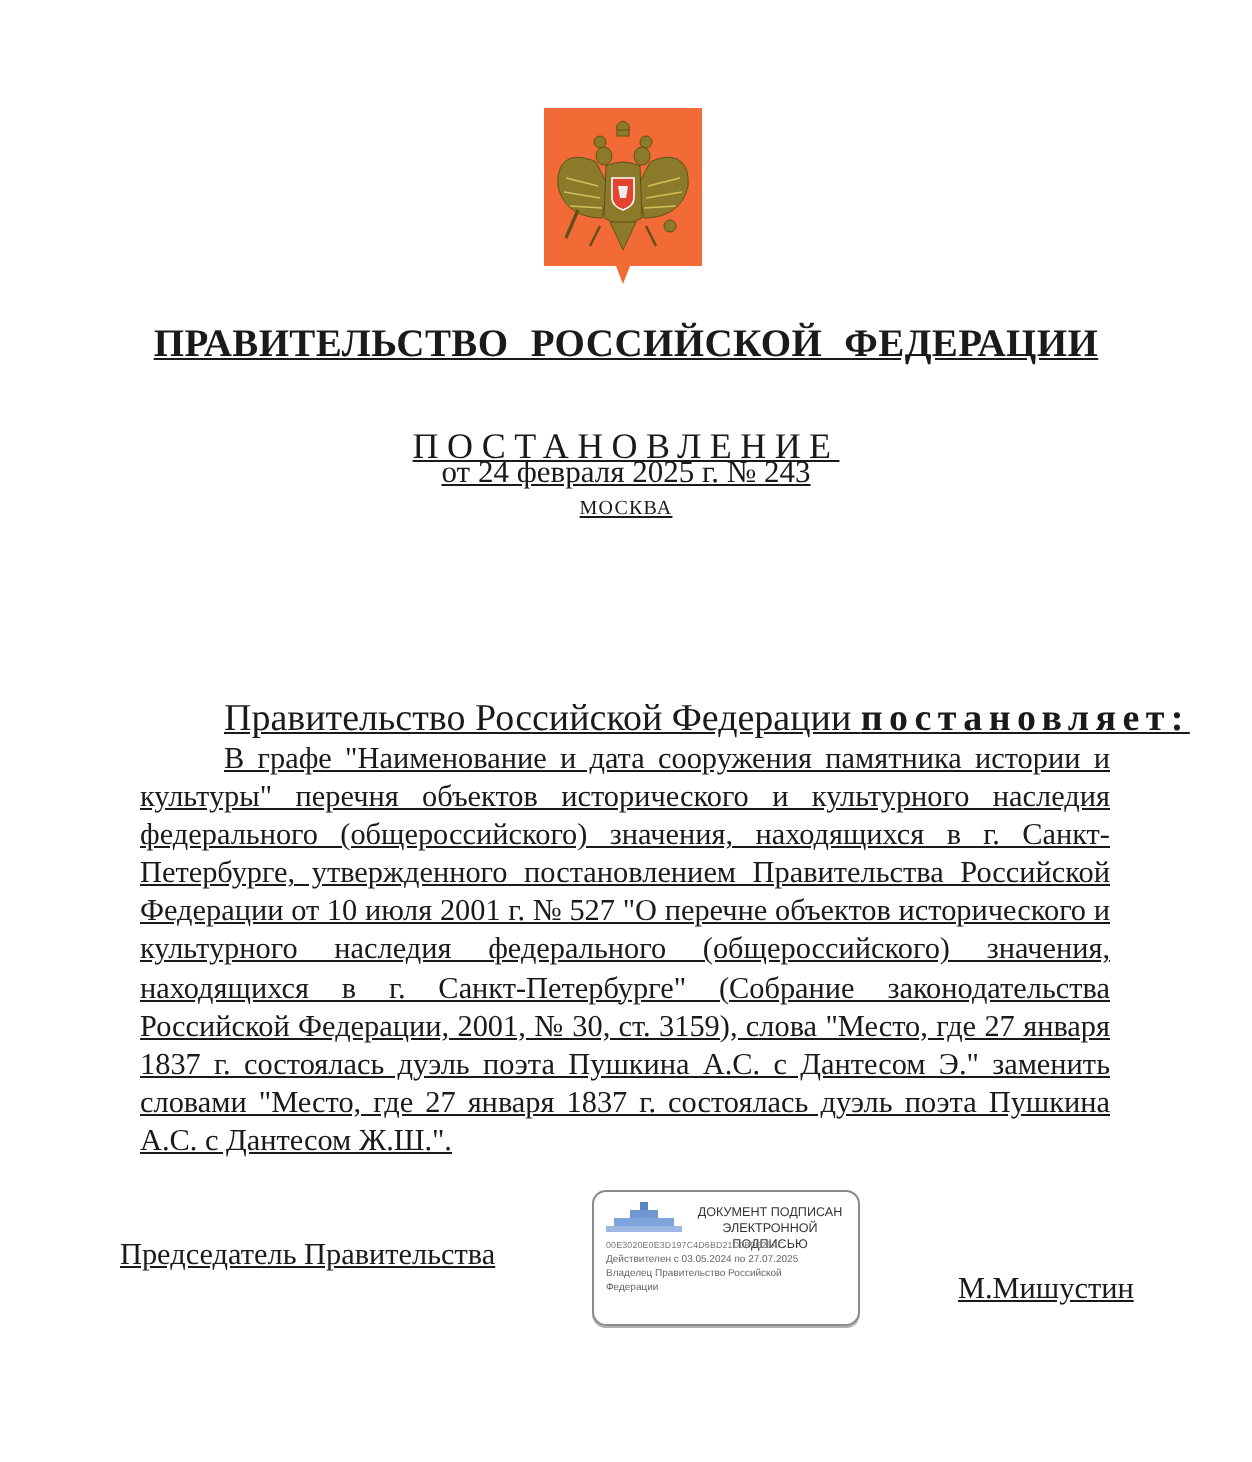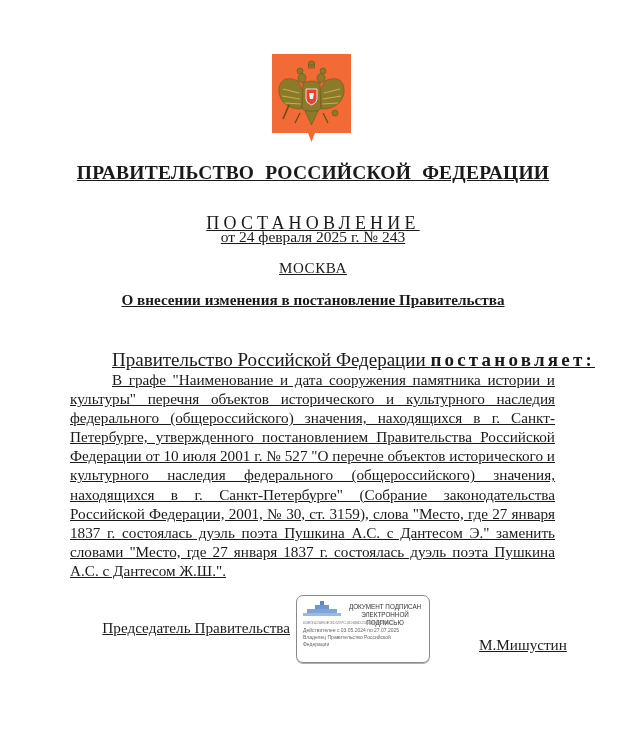--- a/index.html
+++ b/index.html
@@ -4,27 +4,27 @@
 <style>
   html, body { margin:0; padding:0; background:#ffffff; }
   body { width:626px; height:731px; position:relative; overflow:hidden;
          font-family:"Liberation Serif","DejaVu Serif",serif; color:#1a1a1a; }
   .abs { position:absolute;text-decoration:underline; }
   .center { left:0; width:626px; text-align:center; }
   #emblem { left:271px; top:53px; width:81px; height:90px; }
   #gov-title { top:162px; font-size:19.5px; font-weight:bold; letter-spacing:0.2px; word-spacing:6px; }
   #doc-type { top:197px; font-size:18px; letter-spacing:4.2px;margin-top:16px; }
   #doc-date { top:228px; font-size:15.5px; }
-  #city { top:260px; font-size:15px; letter-spacing:0.6px; }
+  #city { top:249px; font-size:10px; letter-spacing:0.6px; }
   #subject { top:291px; font-size:15.2px; font-weight:bold; line-height:18px; }
   #preamble { left:112px; top:349px; font-size:19px; }
   #preamble b { letter-spacing:3.2px; }
   #body { left:70px; width:485px; top:370px; font-size:15.2px; line-height:19.1px; text-align:justify; }
   #body p { margin:0; text-indent:42px; }
-  #signer-pos { left:60px; width:230px; top:618px; text-align:right; font-size:15.2px; line-height:19px; }
+  #signer-pos { left:60px; width:230px; top:618px; text-align:left; font-size:15.2px; line-height:19px; }
   #signer-name { left:479px; top:636px; font-size:15.2px; }
   #esig { left:296px; top:595px; width:132px; height:66px; border:1.6px solid #8a8a8a; border-radius:7px;
           box-shadow:0 1px 0 #b0b0b0; font-family:"Liberation Sans","DejaVu Sans",sans-serif; }
   #esig .hdr { position:absolute; left:48px; top:7px; width:80px; text-align:center; font-size:6.3px; line-height:8px; color:#333; }
   #esig .bld { position:absolute; left:6px; top:5px; }
   #esig .cert { position:absolute; left:6px; top:24px; font-size:4.4px; color:#777; letter-spacing:0.1px; }
   #esig .line { position:absolute; left:6px; font-size:5px; color:#666; line-height:7px; }
 </style>
 </head>
 <body>
@@ -61,21 +61,20 @@
     <path d="M38 40 L43 40 L42 46 L39 46 Z" fill="#eeeeee"></path>
   </svg>
 </div>
 
 <div id="gov-title" class="abs center">ПРАВИТЕЛЬСТВО  РОССИЙСКОЙ  ФЕДЕРАЦИИ</div>
 <div id="doc-type" class="abs center">ПОСТАНОВЛЕНИЕ</div>
 <div id="doc-date" class="abs center">от 24 февраля 2025 г. № 243</div>
 <div id="city" class="abs center">МОСКВА</div>
 
 <div id="subject" class="abs center">
-  <div>О внесении изменения в постановление Правительства</div>
 </div>
 
 <div id="preamble" class="abs">
   <span>Правительство Российской Федерации </span><b>постановляет:</b>
 </div>
 
 <div id="body" class="abs">
   <p>В графе "Наименование и дата сооружения памятника истории и культуры" перечня объектов исторического и культурного наследия федерального (общероссийского) значения, находящихся в г. Санкт-Петербурге, утвержденного постановлением Правительства Российской Федерации от 10 июля 2001 г. № 527 "О перечне объектов исторического и культурного наследия федерального (общероссийского) значения, находящихся в г. Санкт-Петербурге" (Собрание законодательства Российской Федерации, 2001, № 30, ст. 3159), слова "Место, где 27 января 1837 г. состоялась дуэль поэта Пушкина А.С. с Дантесом Э." заменить словами "Место, где 27 января 1837 г. состоялась дуэль поэта Пушкина А.С. с Дантесом Ж.Ш.".</p>
 </div>
 

